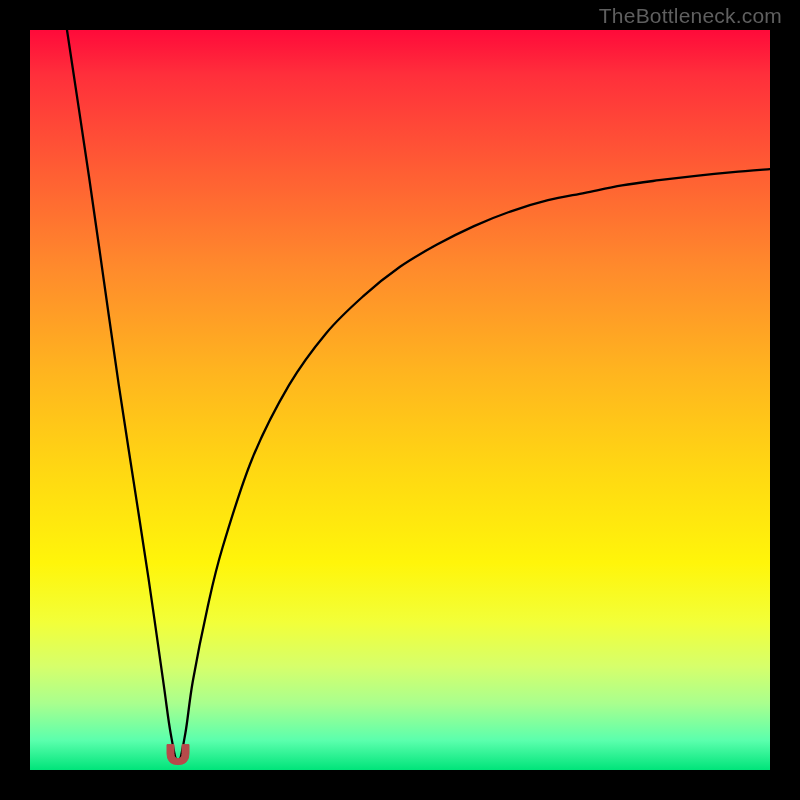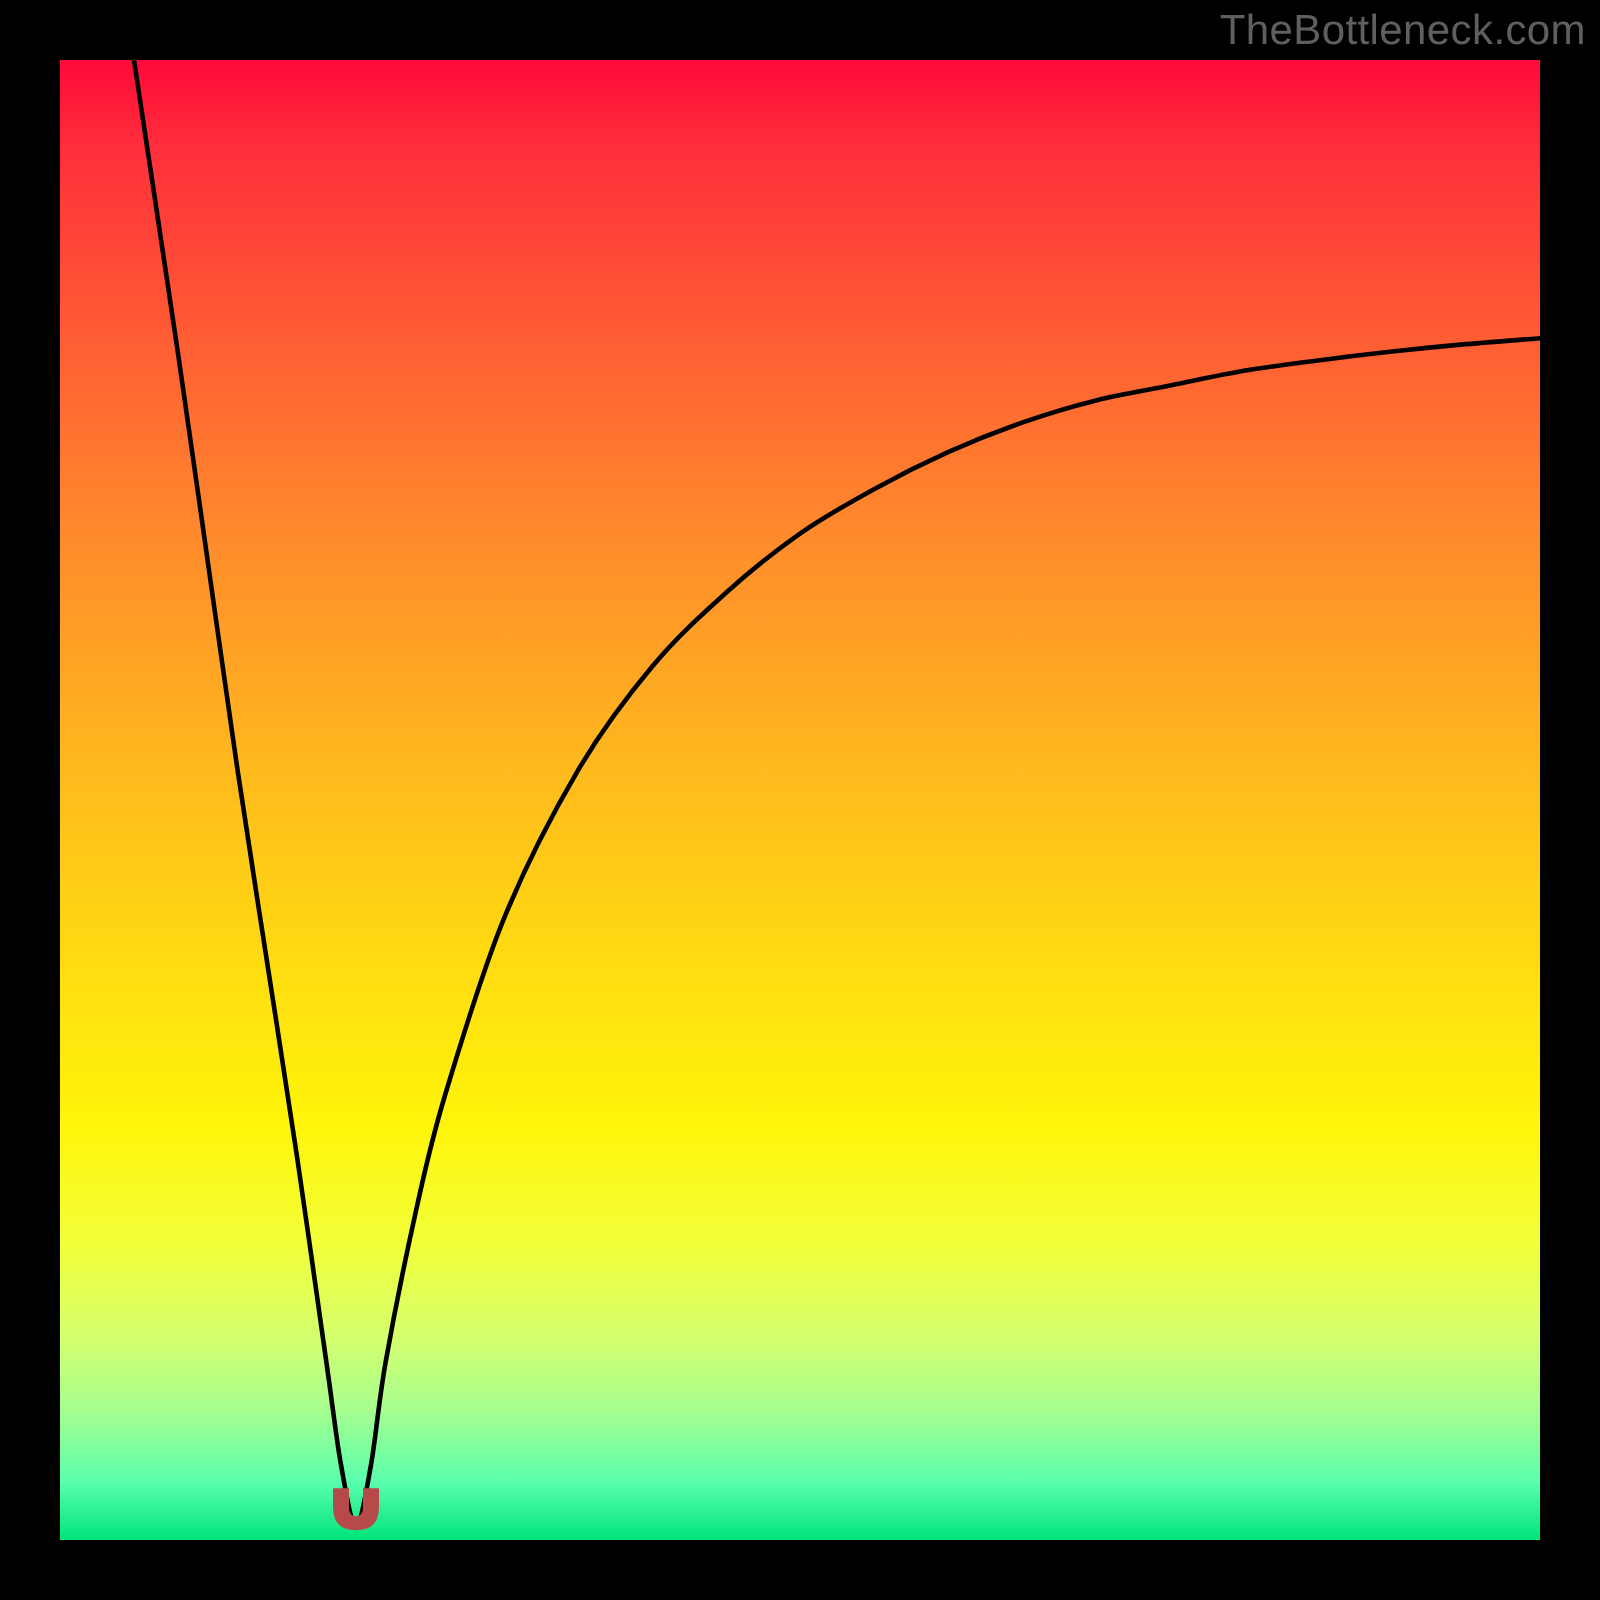--- a/index.html
+++ b/index.html
@@ -43,21 +43,21 @@
   .svg-layer {
     position: absolute;
     left: 0;
     top: 0;
     width: 740px;
     height: 740px;
   }
   .watermark {
     position: absolute;
     top: 4px;
-    right: 7px;
+    right: 18px;
     color: #5f5f5f;
     font-size: 21px;
     font-weight: 500;
     letter-spacing: 0.2px;
     user-select: none;
   }
 </style>
 </head>
 <body>
 

